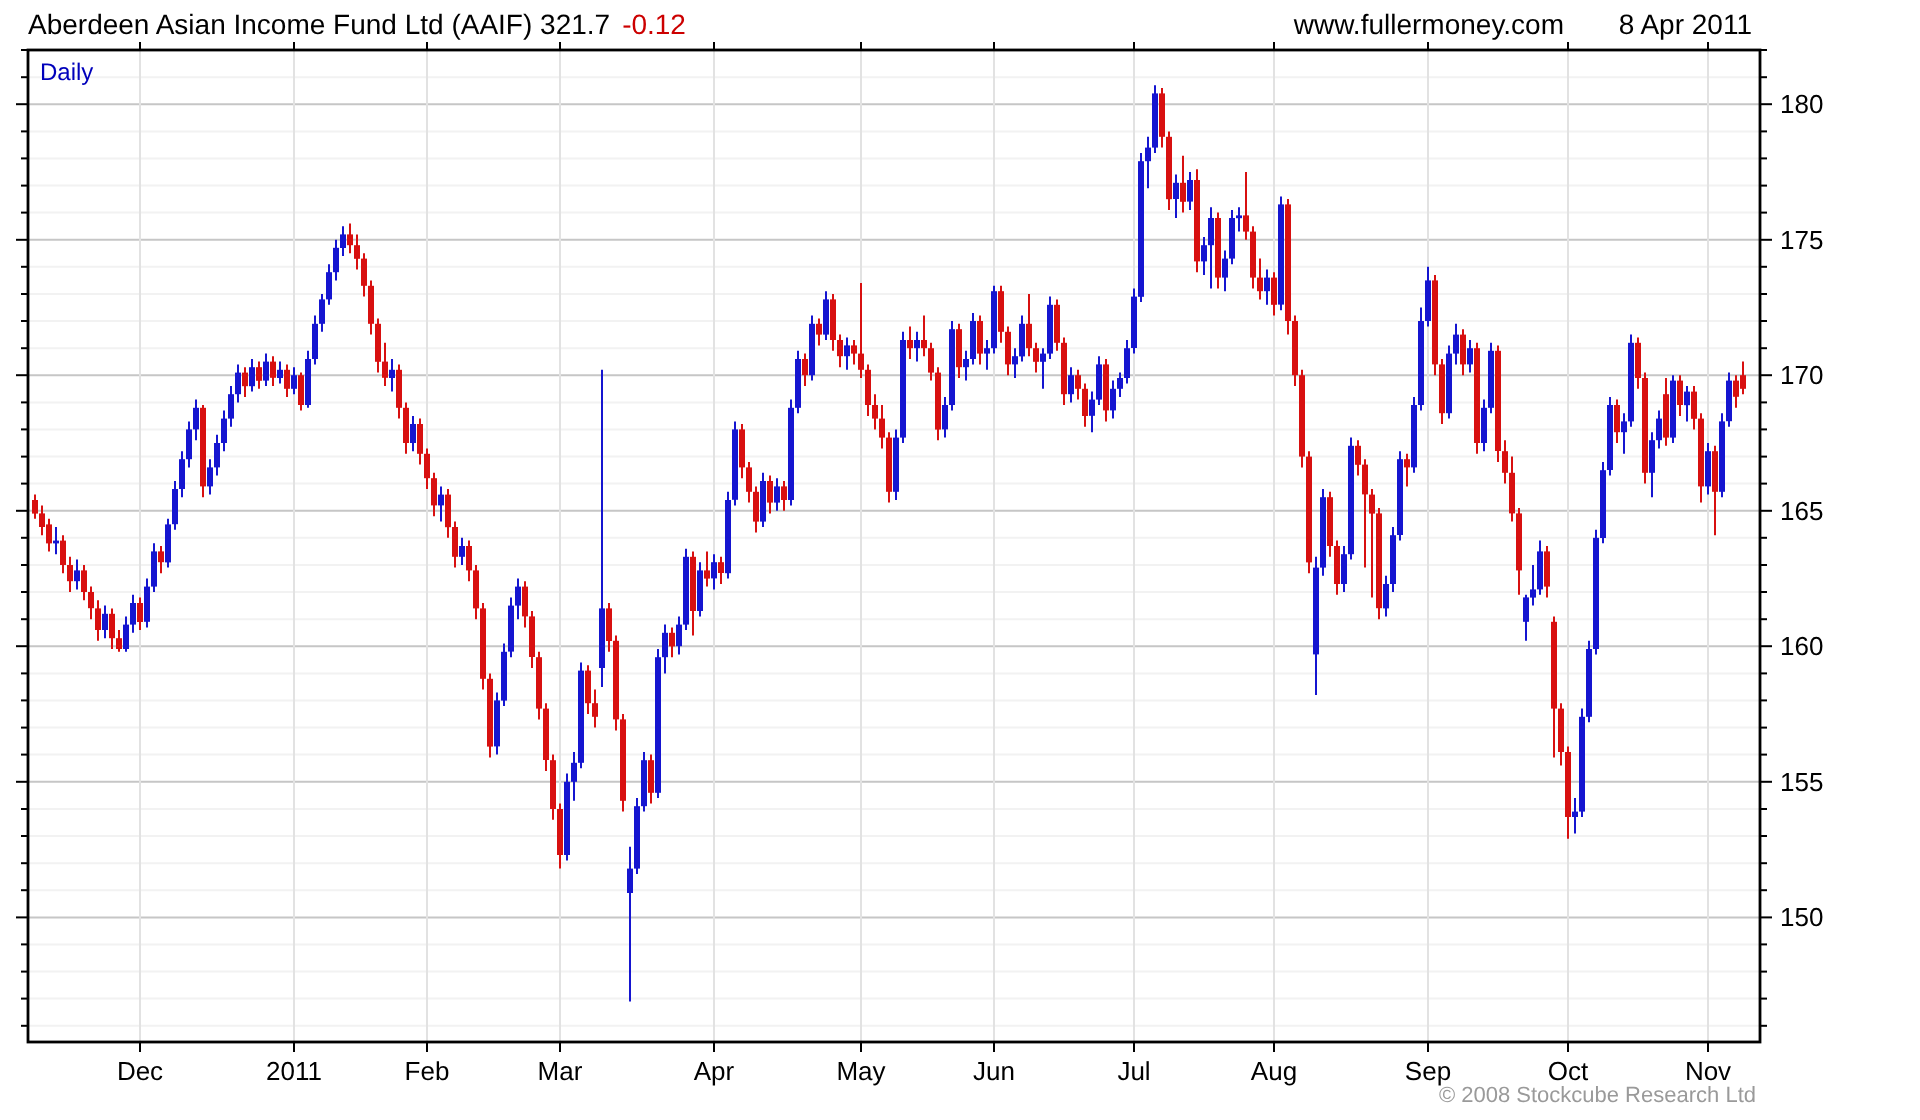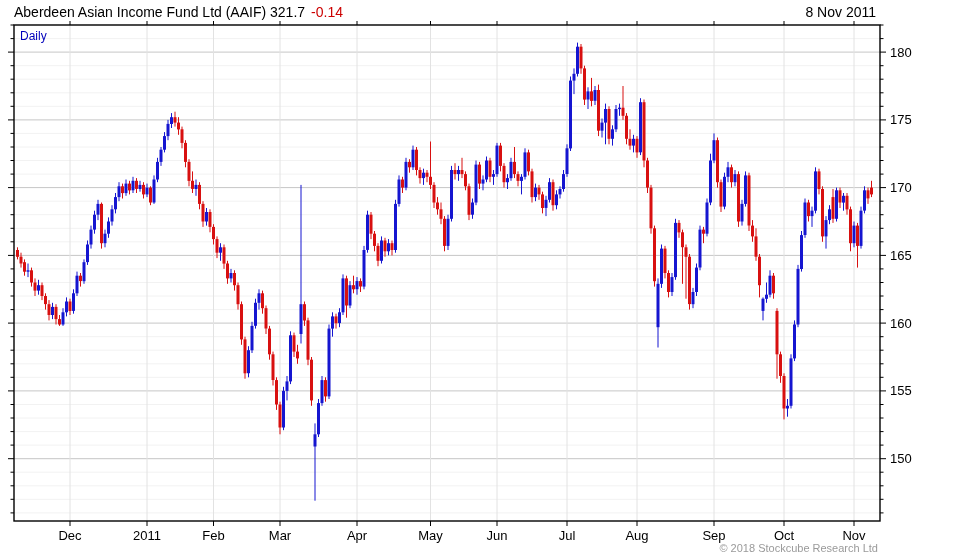--- a/index.html
+++ b/index.html
@@ -11,23 +11,24 @@
   .hdr-date{position:absolute;top:4px;right:84px;font-size:14px;white-space:nowrap;}
   .freq-label{position:absolute;left:20px;top:29px;font-size:12px;color:#0000bb;}
   .copyright{position:absolute;right:82px;top:542px;font-size:11px;color:#9a9a9a;white-space:nowrap;}
   svg text{font-family:"Liberation Sans",sans-serif;font-size:13px;fill:#000;}
 </style>
 </head>
 <body>
 
 <div id="app">
   <div class="hdr-title">
-    <span>Aberdeen Asian Income Fund Ltd (AAIF) 321.7</span><span class="hdr-change">-0.14</span>
+    <span>Aberdeen Asian Income Fund Ltd (AAIF) 321.7</span><span class="hdr-change">-0.12</span>
   </div>
-  <div class="hdr-date">8 Nov 2011</div>
+  <div class="hdr-site">www.fullermoney.com</div>
+  <div class="hdr-date">8 Apr 2011</div>
 
   <svg id="chart" width="960" height="560">
       <g>
         <line x1="14" y1="512.9" x2="880" y2="512.9" stroke="#f2f2f2" stroke-width="1"></line>
         <line x1="14" y1="499.3" x2="880" y2="499.3" stroke="#f2f2f2" stroke-width="1"></line>
         <line x1="14" y1="485.8" x2="880" y2="485.8" stroke="#f2f2f2" stroke-width="1"></line>
         <line x1="14" y1="472.2" x2="880" y2="472.2" stroke="#f2f2f2" stroke-width="1"></line>
         <line x1="14" y1="458.7" x2="880" y2="458.7" stroke="#c6c6c6" stroke-width="1"></line>
         <line x1="14" y1="445.1" x2="880" y2="445.1" stroke="#f2f2f2" stroke-width="1"></line>
         <line x1="14" y1="431.6" x2="880" y2="431.6" stroke="#f2f2f2" stroke-width="1"></line>
@@ -682,14 +683,14 @@
         <line x1="784.0" y1="521" x2="784.0" y2="526" stroke="#000000"></line>
         <line x1="784.0" y1="25" x2="784.0" y2="21" stroke="#000000"></line>
         <text x="784.0" y="540" text-anchor="middle">Oct</text>
         <line x1="854.0" y1="521" x2="854.0" y2="526" stroke="#000000"></line>
         <line x1="854.0" y1="25" x2="854.0" y2="21" stroke="#000000"></line>
         <text x="854.0" y="540" text-anchor="middle">Nov</text>
       </g>
     </svg>
 
   <div class="freq-label">Daily</div>
-  <div class="copyright">© 2018 Stockcube Research Ltd</div>
+  <div class="copyright">© 2008 Stockcube Research Ltd</div>
 </div>
 
 </body></html>

